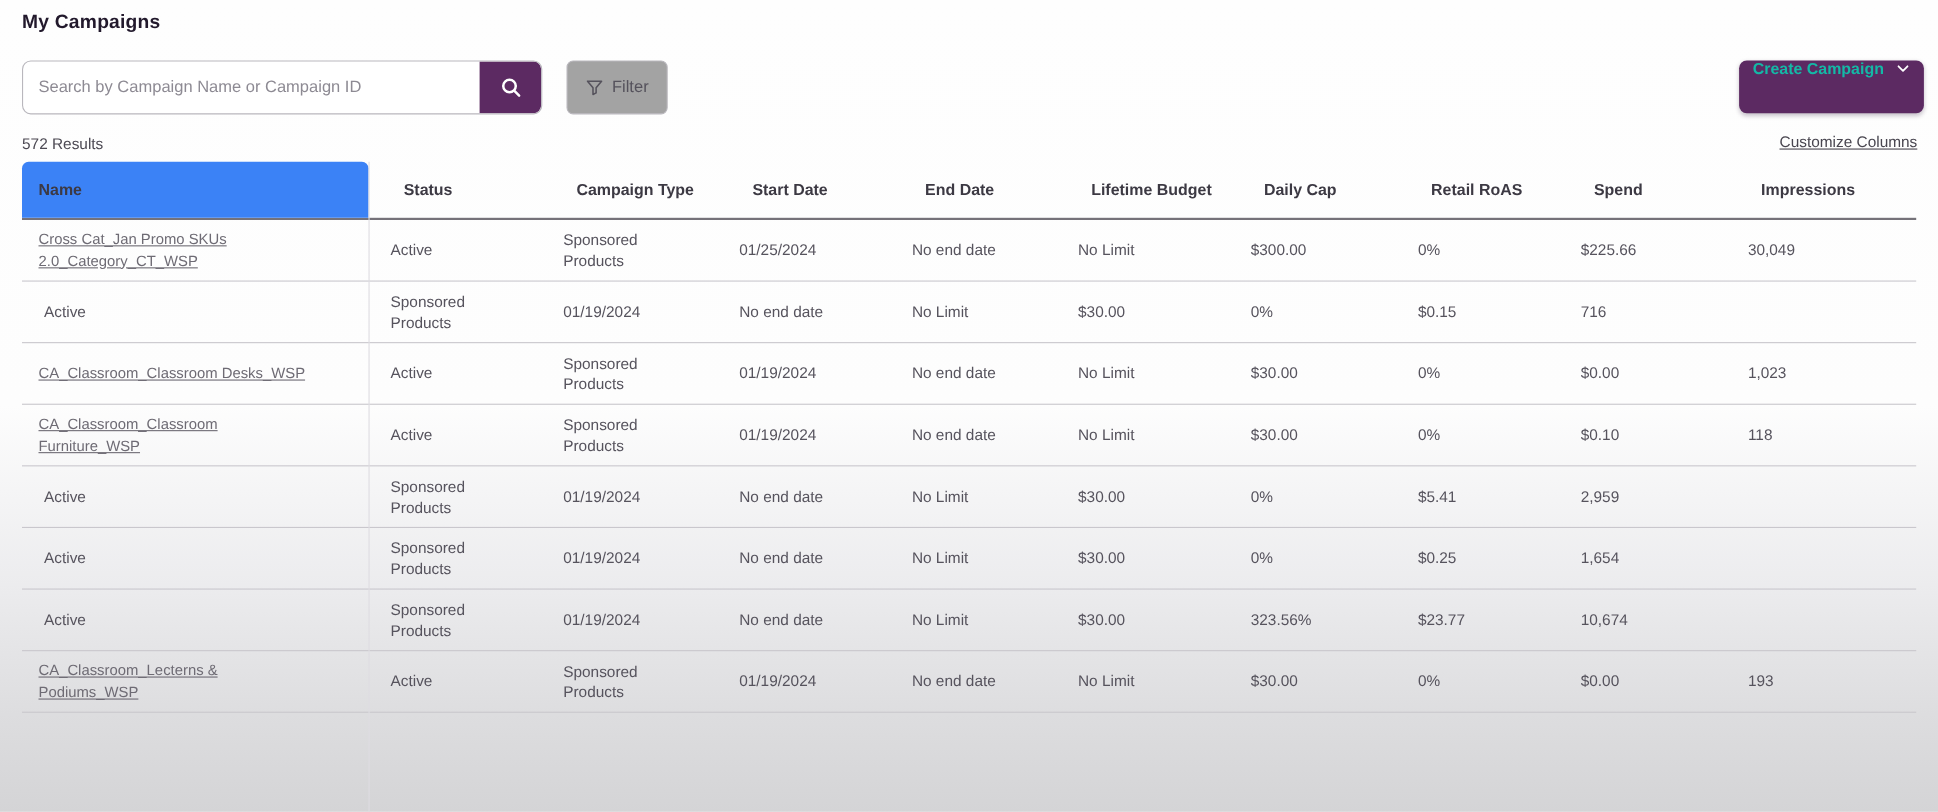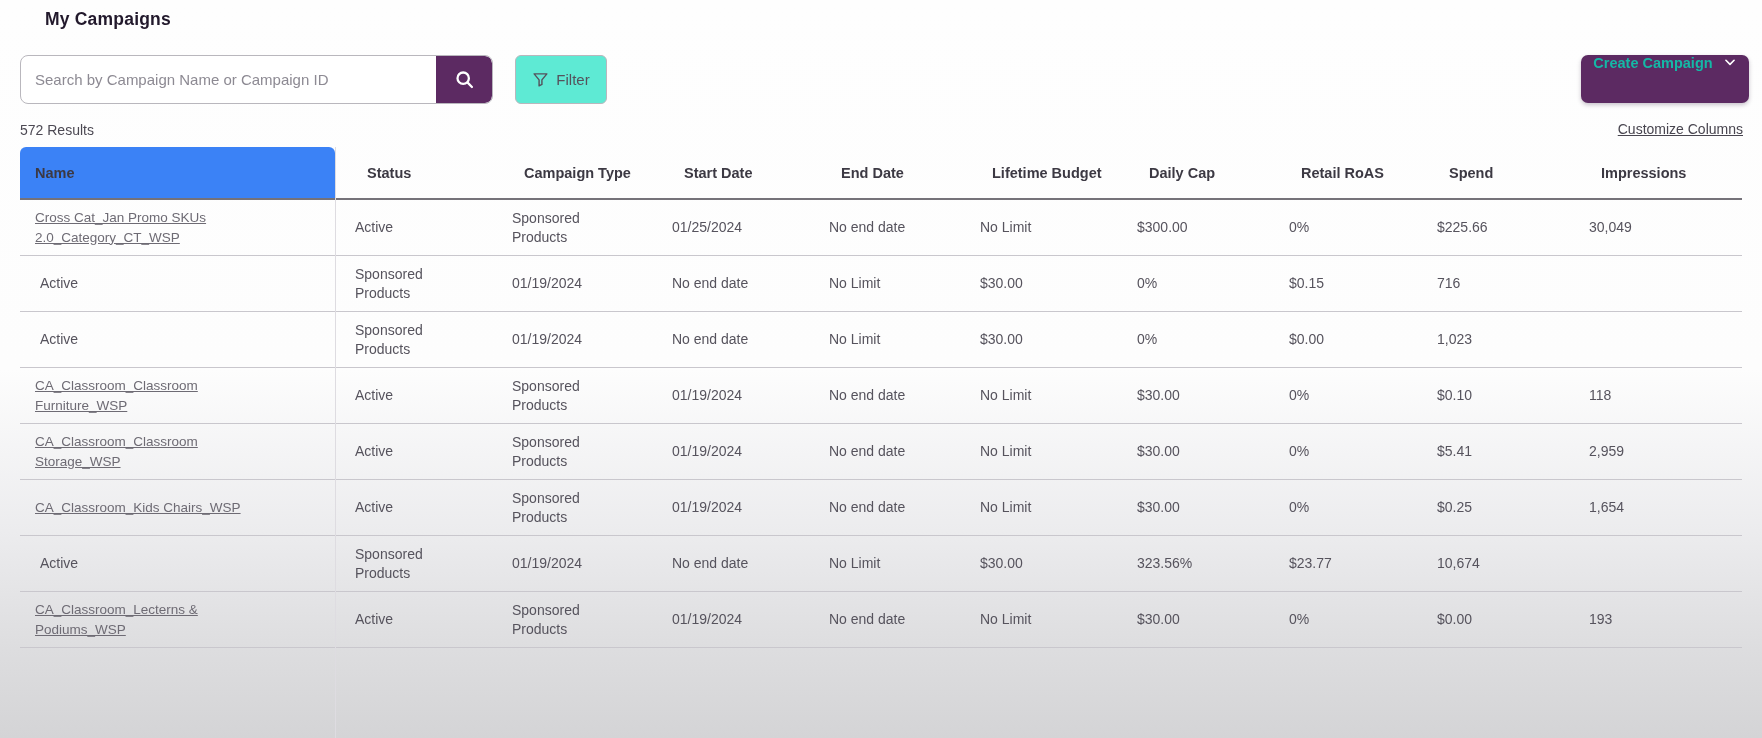--- a/index.html
+++ b/index.html
@@ -8,41 +8,41 @@
     font-family:"Liberation Sans", sans-serif;
     background:linear-gradient(180deg,#fefefe 0%, #fdfdfd 50%, #ececee 72%, #dddddf 88%, #d4d4d6 100%);
     color:#56535d;
     position:relative;
   }
   .page { position:absolute; inset:0; }
 
   
   .page-title {
     position:absolute; left:20px; top:9px;
-    font-size:17.5px; font-weight:bold; color:#22192c; letter-spacing:.2px;margin-left:25px;
+    font-size:17.5px; font-weight:bold; color:#22192c; letter-spacing:.2px;
   }
   .search-box {
     position:absolute; left:20px; top:55px; width:473px; height:49px;
     background:#ffffff; border:1px solid #b9b7bd; border-radius:8px;
     display:flex; align-items:stretch; overflow:hidden;
   }
   .search-input {
     flex:1; border:none; outline:none; padding:0 14px;
     font-family:"Liberation Sans", sans-serif;
     font-size:15px; color:#6d28d9; background:transparent;
   }
   .search-input::placeholder { color:#8d8a93; opacity:1; }
   .search-btn {
     width:56px; border:none; cursor:pointer; background:#5c2a62;
     display:flex; align-items:center; justify-content:center;
     border-radius:0 7px 7px 0;
   }
   .filter-btn {
     position:absolute; left:515px; top:55px; width:92px; height:49px;
-    background:#5eead4; border:1px solid #b9b7bd; border-radius:6px;
+    background:#a3a3a3; border:1px solid #b9b7bd; border-radius:6px;
     display:flex; align-items:center; justify-content:center; gap:7px;
     font-family:"Liberation Sans", sans-serif;
     font-size:15px; color:#55525c; cursor:pointer;
   }
   .create-btn {
     position:absolute; left:1581px; top:55px; width:168px; height:48px;
     background:#5c2a62; border:none; border-radius:7px; cursor:pointer;
     display:flex; align-items:flex-start; justify-content:center; gap:10px;
     font-family:"Liberation Sans", sans-serif;
     font-size:14.5px; font-weight:bold; color:#14b8a6;
@@ -163,20 +163,21 @@
       <div class="cell">01/19/2024</div>
       <div class="cell">No end date</div>
       <div class="cell">No Limit</div>
       <div class="cell">$30.00</div>
       <div class="cell">0%</div>
       <div class="cell">$0.15</div>
       <div class="cell">716</div>
     </div>
 
     <div class="trow">
+      <div class="cell first"><a class="name-link">CA_Classroom_Classroom Desks_WSP</a></div>
       <div class="cell">Active</div>
       <div class="cell"><span class="type-wrap">Sponsored Products</span></div>
       <div class="cell">01/19/2024</div>
       <div class="cell">No end date</div>
       <div class="cell">No Limit</div>
       <div class="cell">$30.00</div>
       <div class="cell">0%</div>
       <div class="cell">$0.00</div>
       <div class="cell">1,023</div>
     </div>
@@ -188,34 +189,32 @@
       <div class="cell">01/19/2024</div>
       <div class="cell">No end date</div>
       <div class="cell">No Limit</div>
       <div class="cell">$30.00</div>
       <div class="cell">0%</div>
       <div class="cell">$0.10</div>
       <div class="cell">118</div>
     </div>
 
     <div class="trow">
-      <div class="cell first"><a class="name-link">CA_Classroom_Classroom Storage_WSP</a></div>
       <div class="cell">Active</div>
       <div class="cell"><span class="type-wrap">Sponsored Products</span></div>
       <div class="cell">01/19/2024</div>
       <div class="cell">No end date</div>
       <div class="cell">No Limit</div>
       <div class="cell">$30.00</div>
       <div class="cell">0%</div>
       <div class="cell">$5.41</div>
       <div class="cell">2,959</div>
     </div>
 
     <div class="trow">
-      <div class="cell first"><a class="name-link">CA_Classroom_Kids Chairs_WSP</a></div>
       <div class="cell">Active</div>
       <div class="cell"><span class="type-wrap">Sponsored Products</span></div>
       <div class="cell">01/19/2024</div>
       <div class="cell">No end date</div>
       <div class="cell">No Limit</div>
       <div class="cell">$30.00</div>
       <div class="cell">0%</div>
       <div class="cell">$0.25</div>
       <div class="cell">1,654</div>
     </div>

